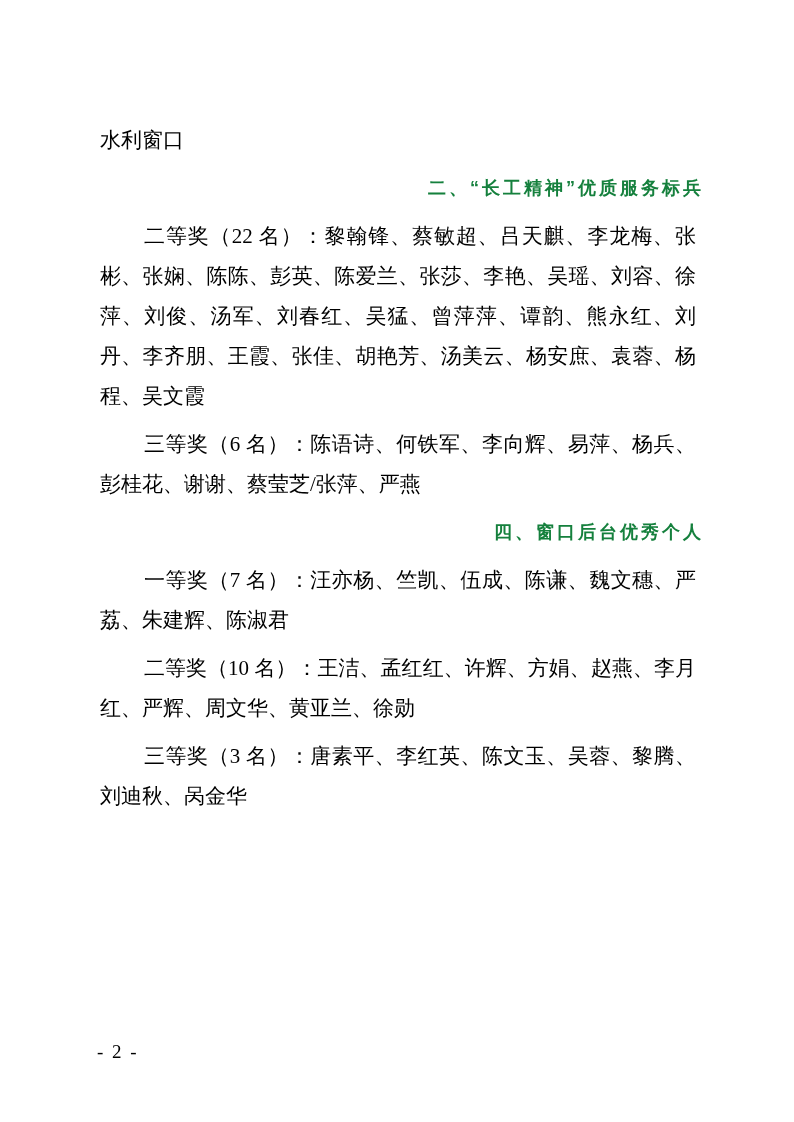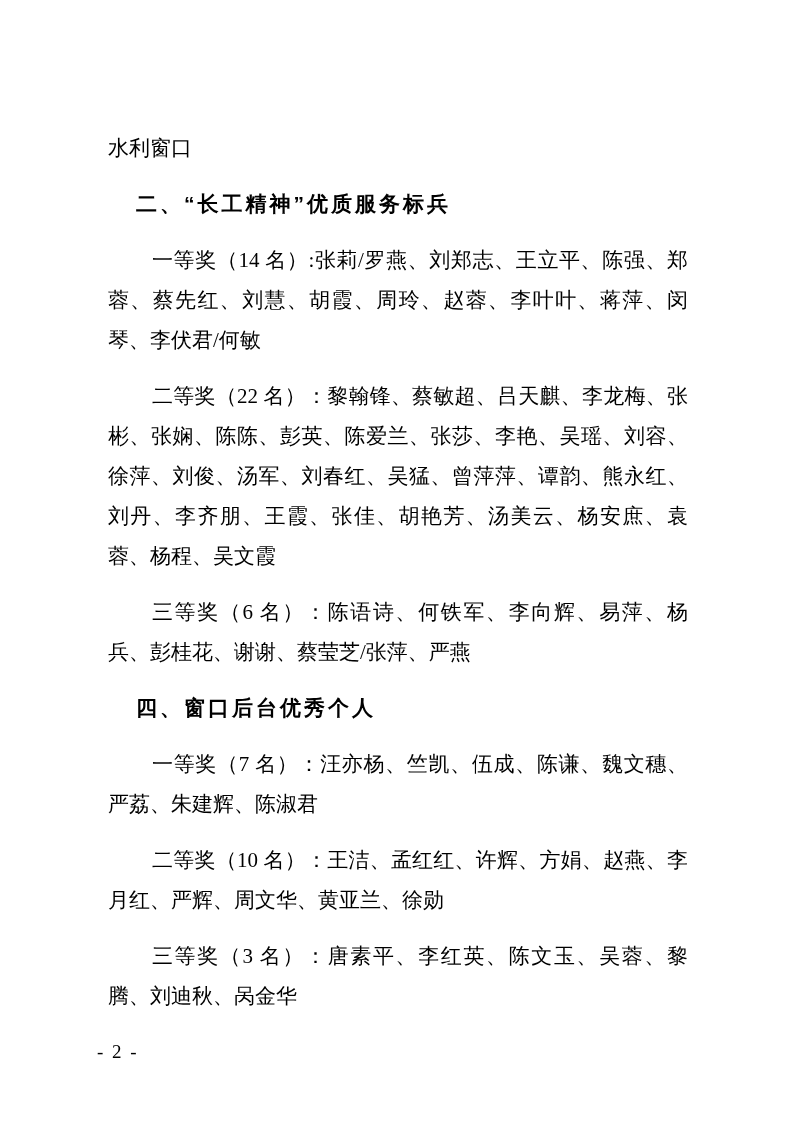--- a/index.html
+++ b/index.html
@@ -16,37 +16,37 @@
     padding: 112px 90px 0 92px;
     overflow: hidden;
   }
   .doc-body {
     font-family: "Liberation Serif", "DejaVu Serif", serif;
     font-size: 21px;
     line-height: 40px;
     color: #000000;
   }
   .para {
-    margin: 16px;
+    margin: 8px;
     text-align: justify;
     text-indent: 44px;
   }
   .para.continuation {
     text-indent: 0;
   }
   .sec-heading {
     margin: 0;
     font-family: "Liberation Sans", "DejaVu Sans", sans-serif;
     font-weight: 700;
-    font-size: 21px;
+    font-size: 18px;
     line-height: 40px;
-    color: #000000;
+    color: #15803d;
     text-indent: 44px;
     letter-spacing: 3px;
-    text-align: left;
+    text-align: right;
   }
   .page-number {
     position: absolute;
     left: 97px;
     top: 1040px;
     font-family: "Liberation Serif", "DejaVu Serif", serif;
     font-size: 19px;
     line-height: 24px;
     color: #000000;
     letter-spacing: 2px;
@@ -55,21 +55,20 @@
 </head>
 <body>
 
 <div class="page">
   <div class="doc-body">
 
     <p class="para continuation">水利窗口</p>
 
     <h2 class="sec-heading">二、“长工精神”优质服务标兵</h2>
 
-    <p class="para">一等奖（14 名）:张莉/罗燕、刘郑志、王立平、陈强、郑蓉、蔡先红、刘慧、胡霞、周玲、赵蓉、李叶叶、蒋萍、闵琴、李伏君/何敏</p>
     <p class="para">二等奖（22 名）：黎翰锋、蔡敏超、吕天麒、李龙梅、张彬、张娴、陈陈、彭英、陈爱兰、张莎、李艳、吴瑶、刘容、徐萍、刘俊、汤军、刘春红、吴猛、曾萍萍、谭韵、熊永红、刘丹、李齐朋、王霞、张佳、胡艳芳、汤美云、杨安庶、袁蓉、杨程、吴文霞</p>
     <p class="para">三等奖（6 名）：陈语诗、何铁军、李向辉、易萍、杨兵、彭桂花、谢谢、蔡莹芝/张萍、严燕</p>
 
     <h2 class="sec-heading">四、窗口后台优秀个人</h2>
     <p class="para">一等奖（7 名）：汪亦杨、竺凯、伍成、陈谦、魏文穗、严荔、朱建辉、陈淑君</p>
     <p class="para">二等奖（10 名）：王洁、孟红红、许辉、方娟、赵燕、李月红、严辉、周文华、黄亚兰、徐勋</p>
     <p class="para">三等奖（3 名）：唐素平、李红英、陈文玉、吴蓉、黎腾、刘迪秋、呙金华</p>
 
   </div>
 

